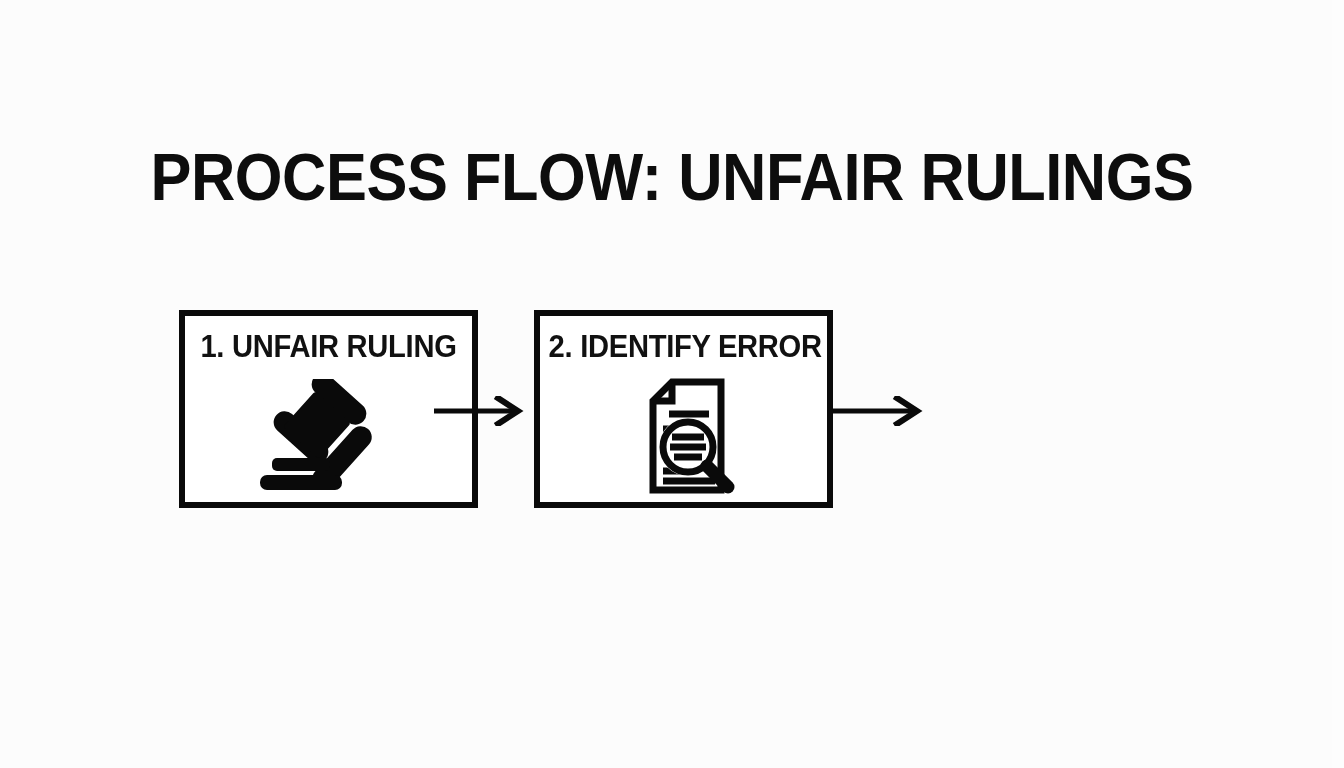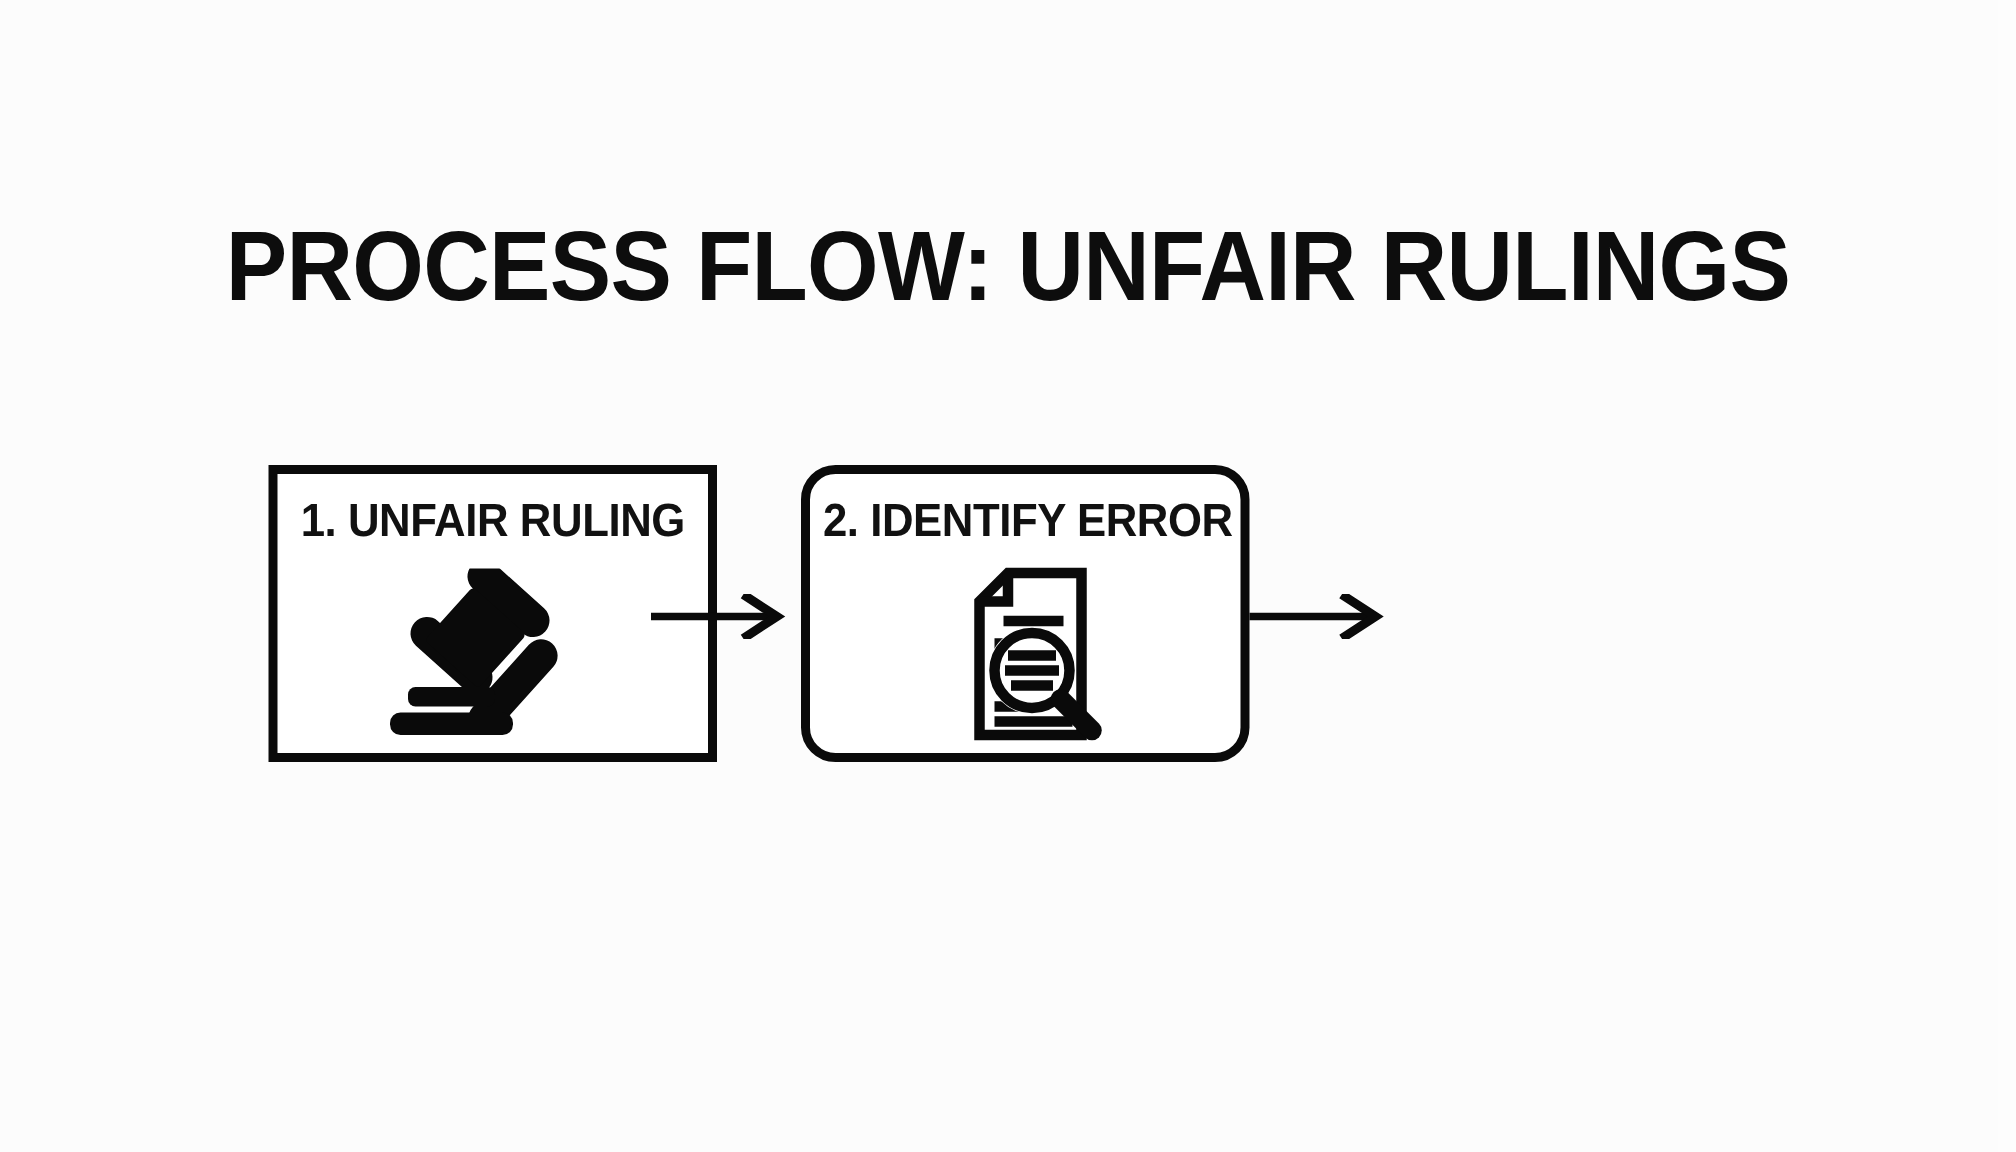--- a/index.html
+++ b/index.html
@@ -54,21 +54,21 @@
   .step-box {
     position: absolute;
     top: 0;
     width: 299px;
     height: 198px;
     box-sizing: border-box;
     border: 6px solid #0a0a0a;
     background: #ffffff;
   }
   .step-box.b1 { left: 17px; margin-left: 27px; }
-  .step-box.b2 { left: 399px; border-radius: 23px; }
+  .step-box.b2 { left: 399px; }
   .step-box.b3 { left: 793px; border-width: 5px; }
 
   .step-label {
     position: absolute;
     left: 0;
     right: 0;
     top: 13px;
     text-align: center;
     font-family: "Liberation Sans Narrow", "Liberation Sans", sans-serif;
     font-weight: bold;

